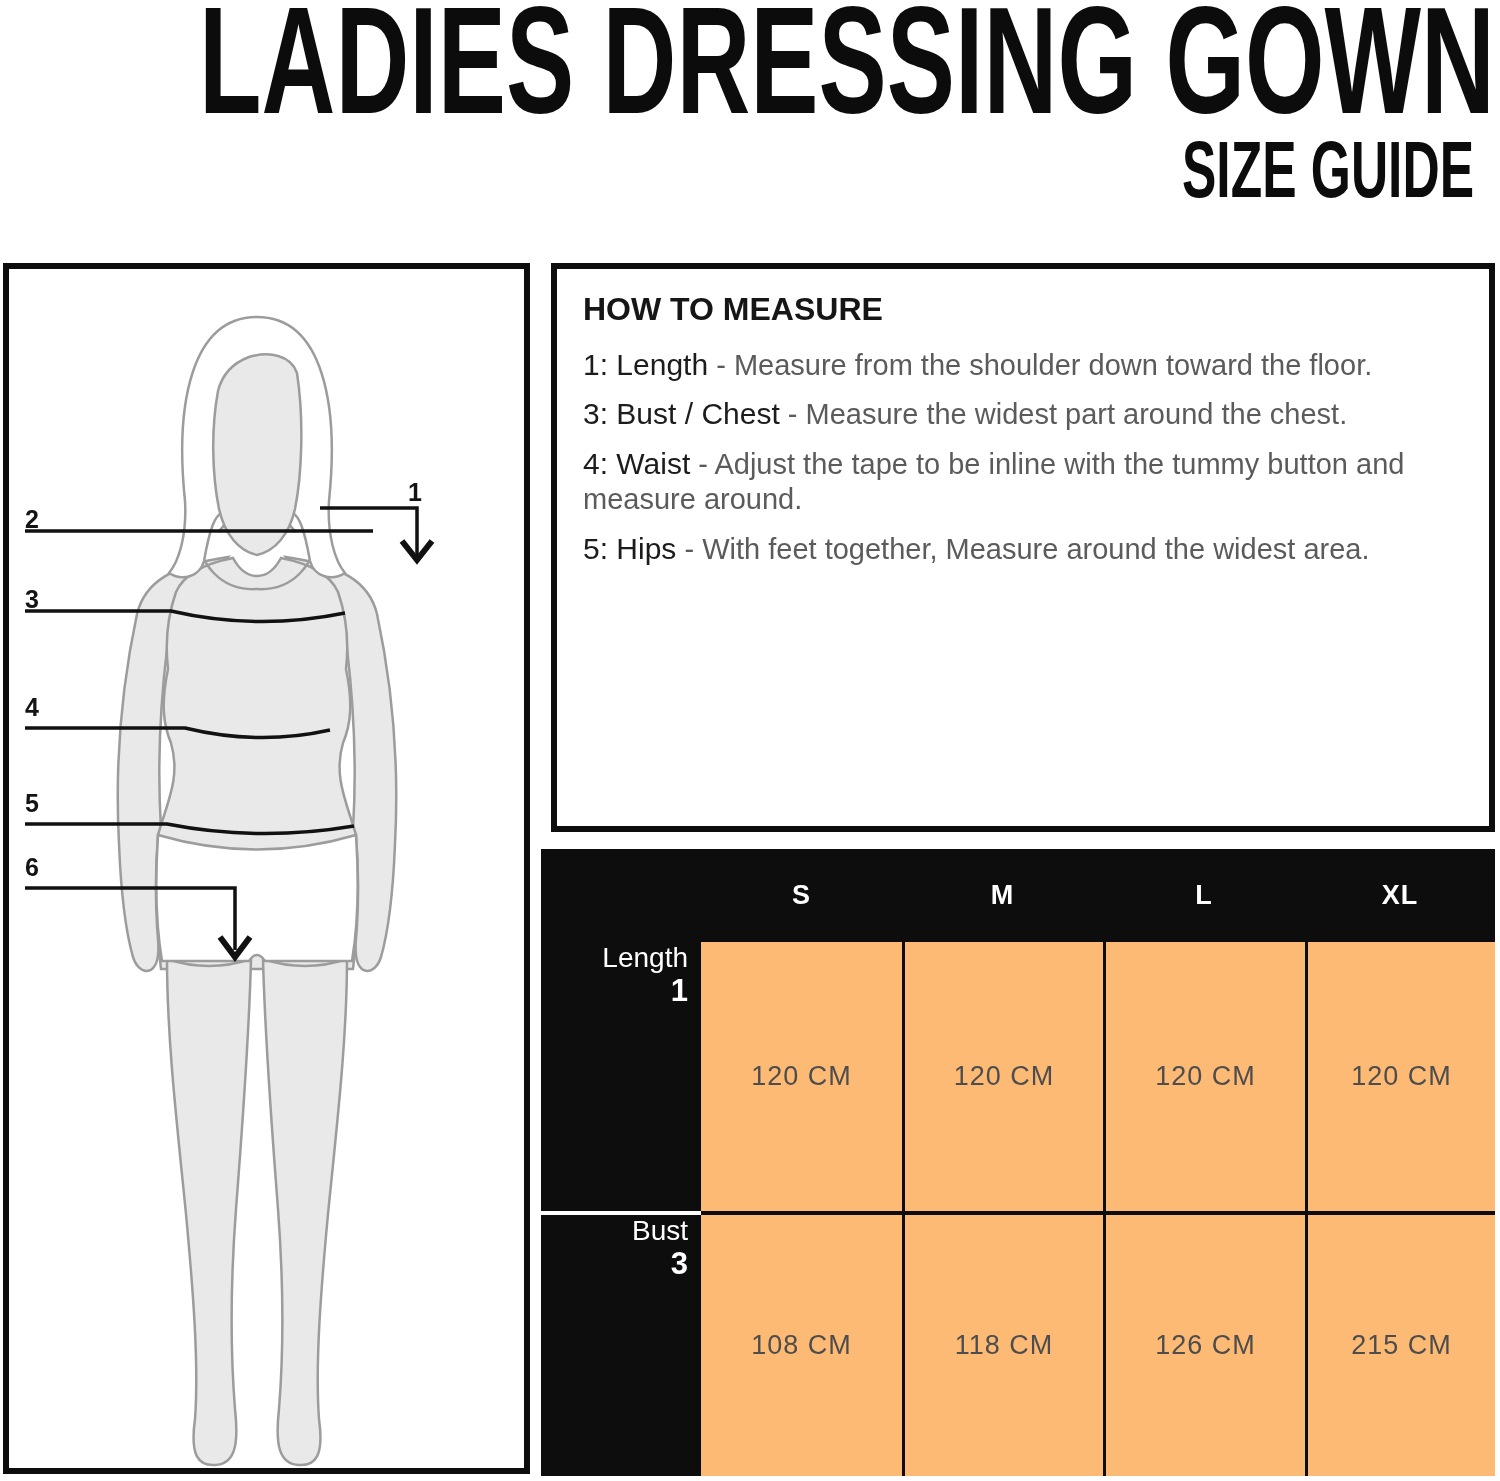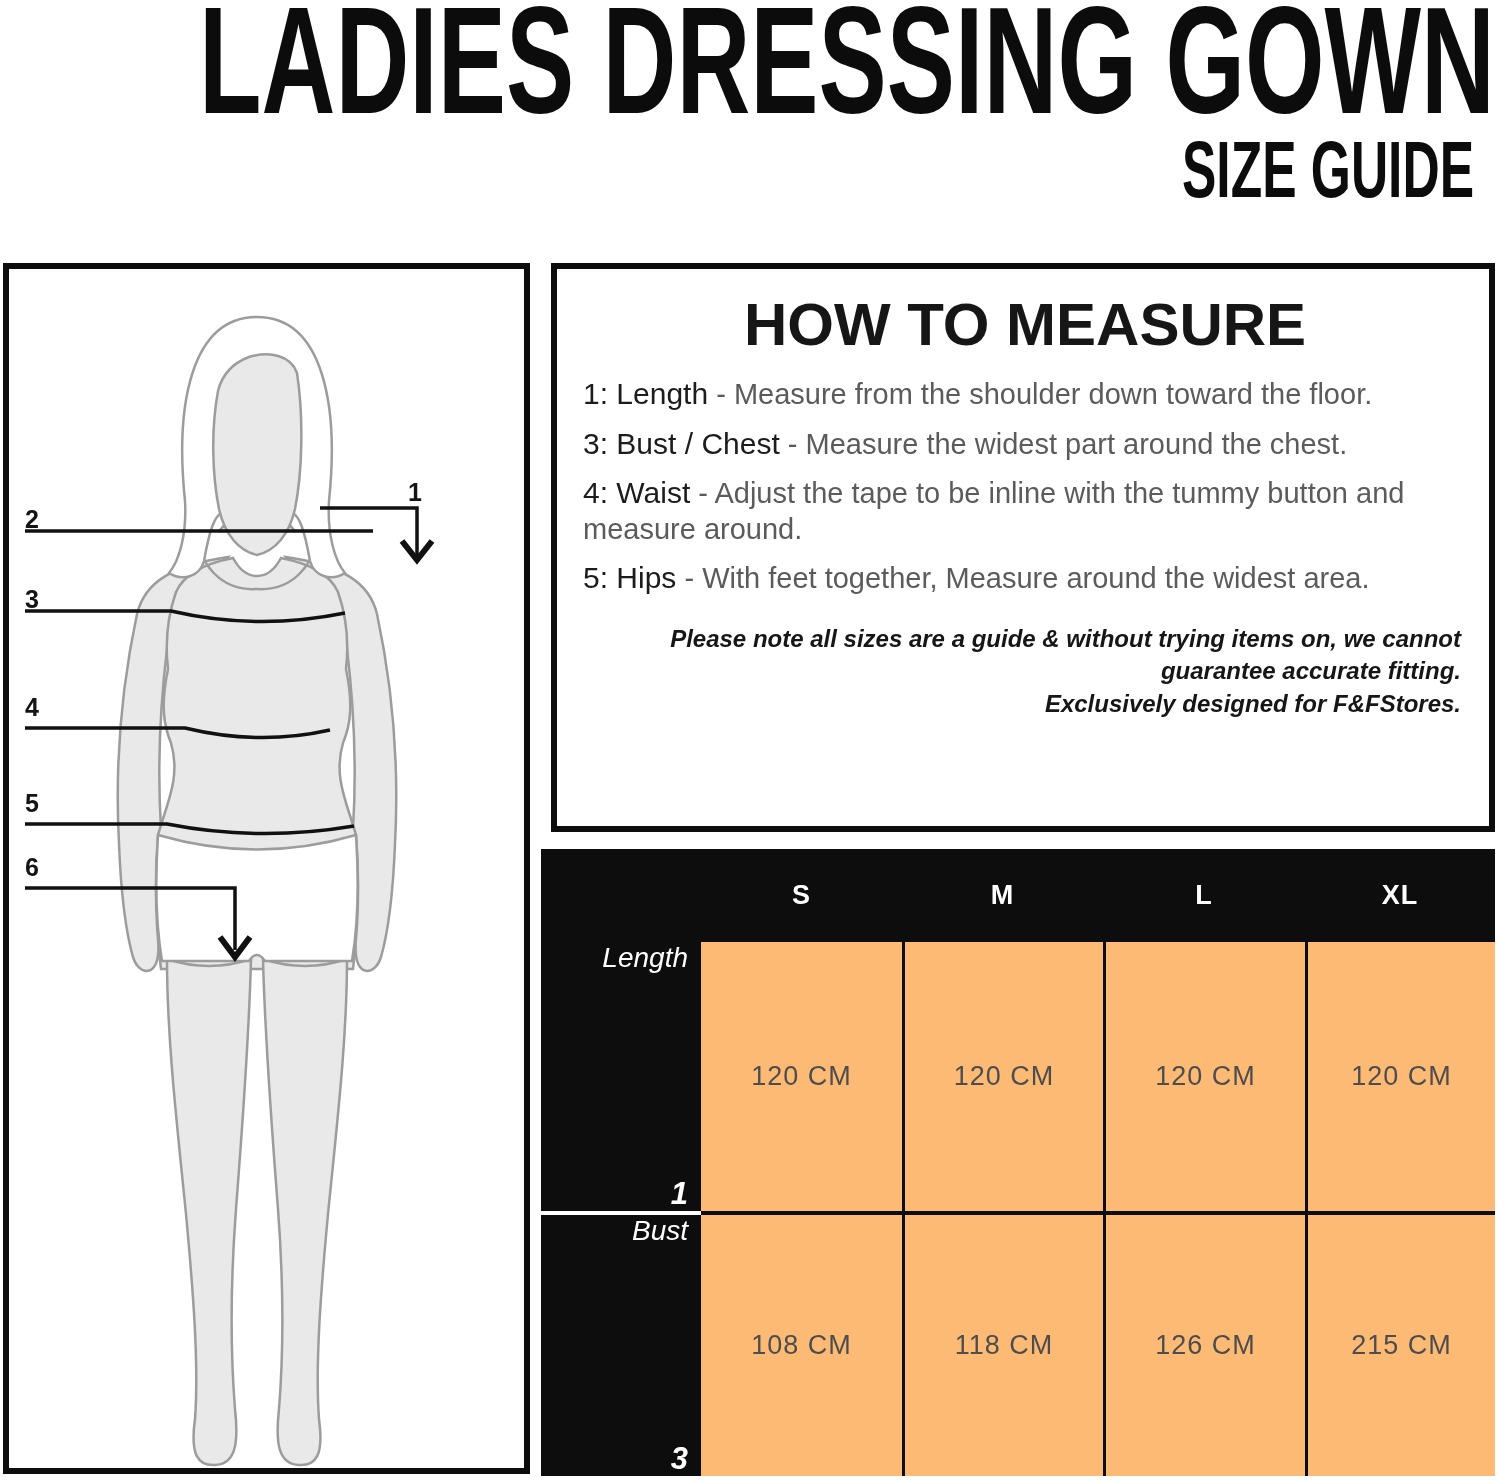--- a/index.html
+++ b/index.html
@@ -28,21 +28,21 @@
   .mchev { fill:none; stroke:#111111; stroke-width:6; }
   .mnum { font-family:"Liberation Sans","DejaVu Sans",sans-serif; font-size:25px; font-weight:bold; fill:#141414; }
 
   
   .measure-box {
     position:absolute; left:551px; top:263px; width:944px; height:569px;
     border:6px solid #0d0d0d; background:#fff;
     padding:24px 22px 0 26px;
   }
   .htm-heading {
-    text-align:center; font-size:60px; font-weight:bold; color:#161616;
+    text-align:left; font-size:32px; font-weight:bold; color:#161616;
     line-height:1.05; margin-bottom:20px; letter-spacing:0px;
   }
   .htm-item {
     font-size:29px; line-height:1.22; color:#5b5b5b;
     margin-bottom:13px; max-width:830px;
   }
   .htm-item .lbl { color:#1c1c1c; font-weight:normal; font-size:30px; }
   .htm-note {
     margin-top:26px; text-align:right; padding-right:6px;
     font-style:italic; font-weight:bold; font-size:24px; line-height:1.35; color:#161616;
@@ -55,23 +55,22 @@
     grid-template-columns:160px 201px 201px 202px 190px;
     grid-template-rows:93px 273px 261px;
   }
   .th {
     background:#0d0d0d; color:#ffffff;
     display:flex; align-items:center; justify-content:center;
     font-weight:bold; font-size:27px; letter-spacing:1px;
   }
   .rowlabel {
     background:#0d0d0d; color:#ffffff;
-    display:flex; flex-direction:column; justify-content:space-between; align-items:flex-end;
+    display:flex; flex-direction:column; justify-content:flex-start; align-items:flex-end;
     padding-right:13px;
-    font-style:italic;
   }
   .rowlabel .rl-name { font-size:28px; line-height:1.15; }
   .rowlabel .rl-num  { font-size:31px; font-weight:bold; line-height:1.1; }
   .val {
     background:#fdba74; color:#4d4d4d;
     display:flex; align-items:center; justify-content:center;
     font-size:27px; letter-spacing:1px;
   }
   .vsep { border-left:3px solid #0d0d0d; }
   .divb { border-bottom:4px solid #0d0d0d; }
@@ -143,24 +142,20 @@
   </div>
   <div class="htm-item">
     <span class="lbl">4: Waist</span>
     <span>- Adjust the tape to be inline with the tummy button and measure around.</span>
   </div>
   <div class="htm-item">
     <span class="lbl">5: Hips</span>
     <span>- With feet together, Measure around the widest area.</span>
   </div>
 
-  <div class="htm-note">
-    <div>Please note all sizes are a guide &amp; without trying items on, we cannot guarantee accurate fitting.</div>
-    <div>Exclusively designed for F&amp;FStores.</div>
-  </div>
 </div>
 
 <div class="size-table">
 
   <div class="th"></div>
   <div class="th">S</div>
   <div class="th">M</div>
   <div class="th">L</div>
   <div class="th">XL</div>
 

